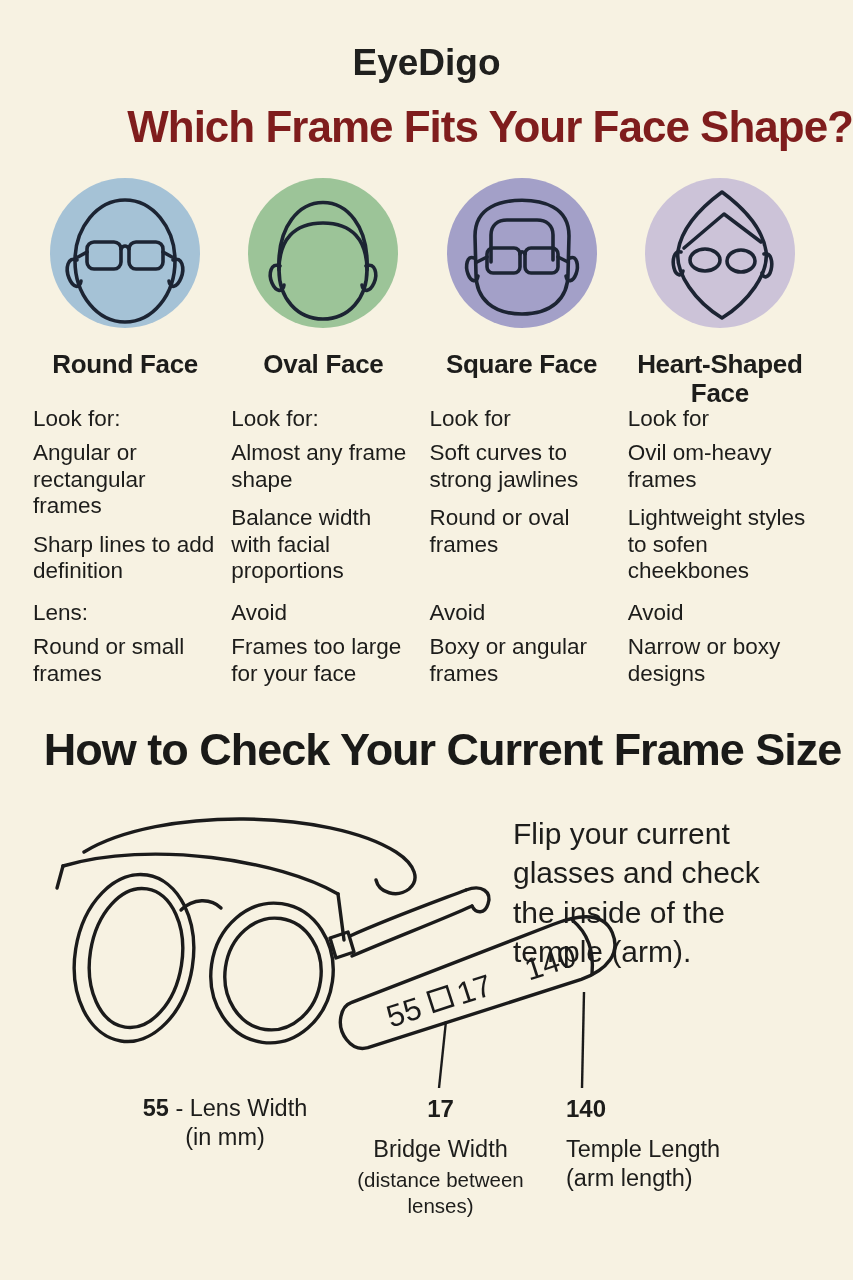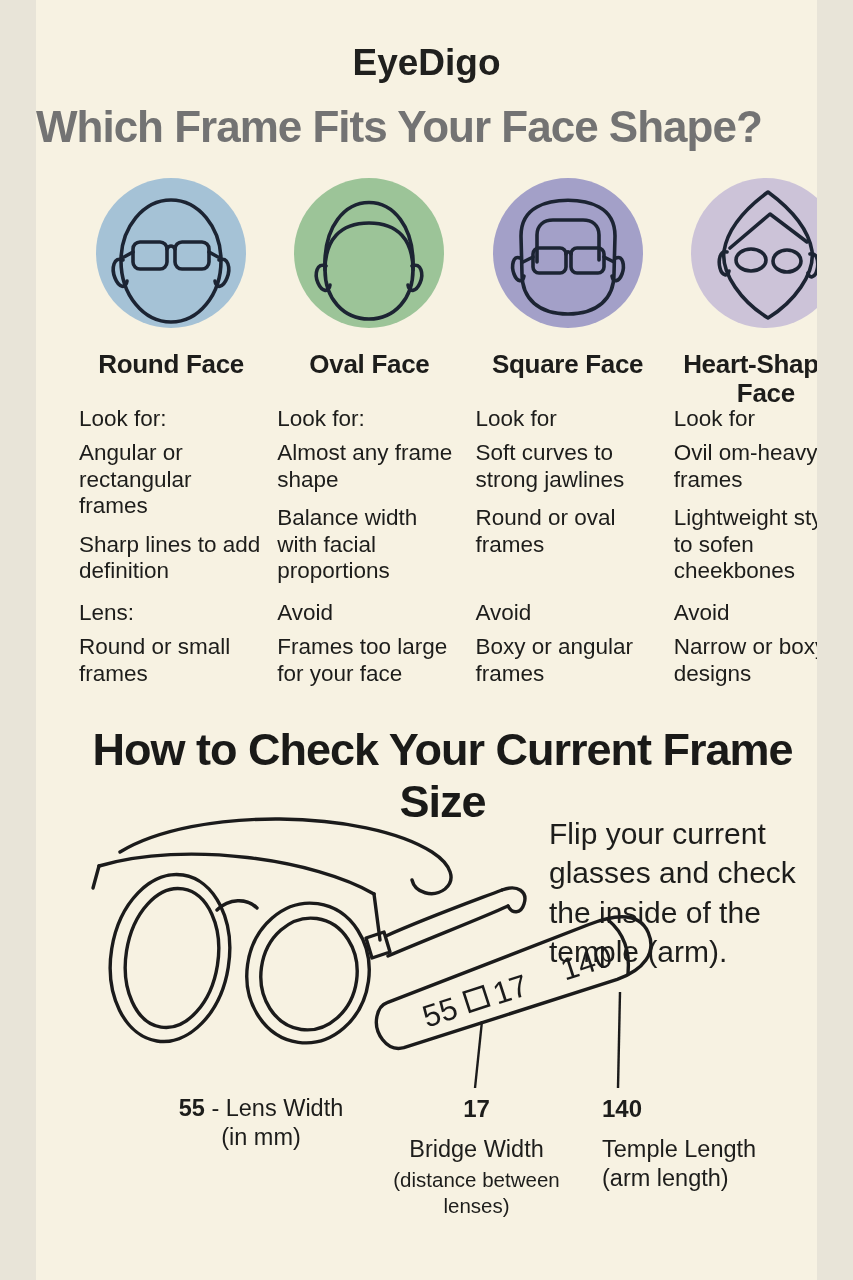--- a/index.html
+++ b/index.html
@@ -1,30 +1,30 @@
 <!DOCTYPE html>
 <html><head>
 <meta charset="utf-8">
 <style>
   html,body { margin:0; padding:0; background:#e8e4d8; }
   .page {
-    position:relative; width:781px; height:1280px; margin:0 auto;
+    position:relative; width:853px; height:1280px; margin:0 auto;
     background:#f7f2e2; overflow:hidden;
     font-family:"Liberation Sans", sans-serif; color:#1d1d1b;
   }
   .logo {
     position:absolute; top:42px; left:0; width:100%;
     text-align:center; font-size:37px; font-weight:700; color:#20201e;
   }
   .main-title {
     position:absolute; top:102px; left:0; width:100%;
-    text-align:left; font-size:44px; font-weight:700;
-    letter-spacing:-1px; color:#737373;
-  }
-  .columns { position:absolute; top:178px; left:36px; width:793px; display:flex; }
+    text-align:right; font-size:44px; font-weight:700;
+    letter-spacing:-1px; color:#7f1d1d;
+  }
+  .columns { position:absolute; top:178px; left:26px; width:793px; display:flex; }
   .col { width:25%; padding:0 7px; box-sizing:border-box; }
   .circle-wrap { width:150px; height:150px; margin:0 auto; }
   .circle-wrap svg { display:block; width:150px; height:150px; }
   .face-title {
     margin:22px 0 0; height:56px; text-align:center;
     font-size:26px; font-weight:700; line-height:1.12; letter-spacing:-0.3px;
   }
   .look-section { height:194px; }
   .sec-h { font-size:22.5px; margin:0 0 8px; }
   .col p { font-size:22.5px; line-height:1.18; margin:0 0 12px; }

